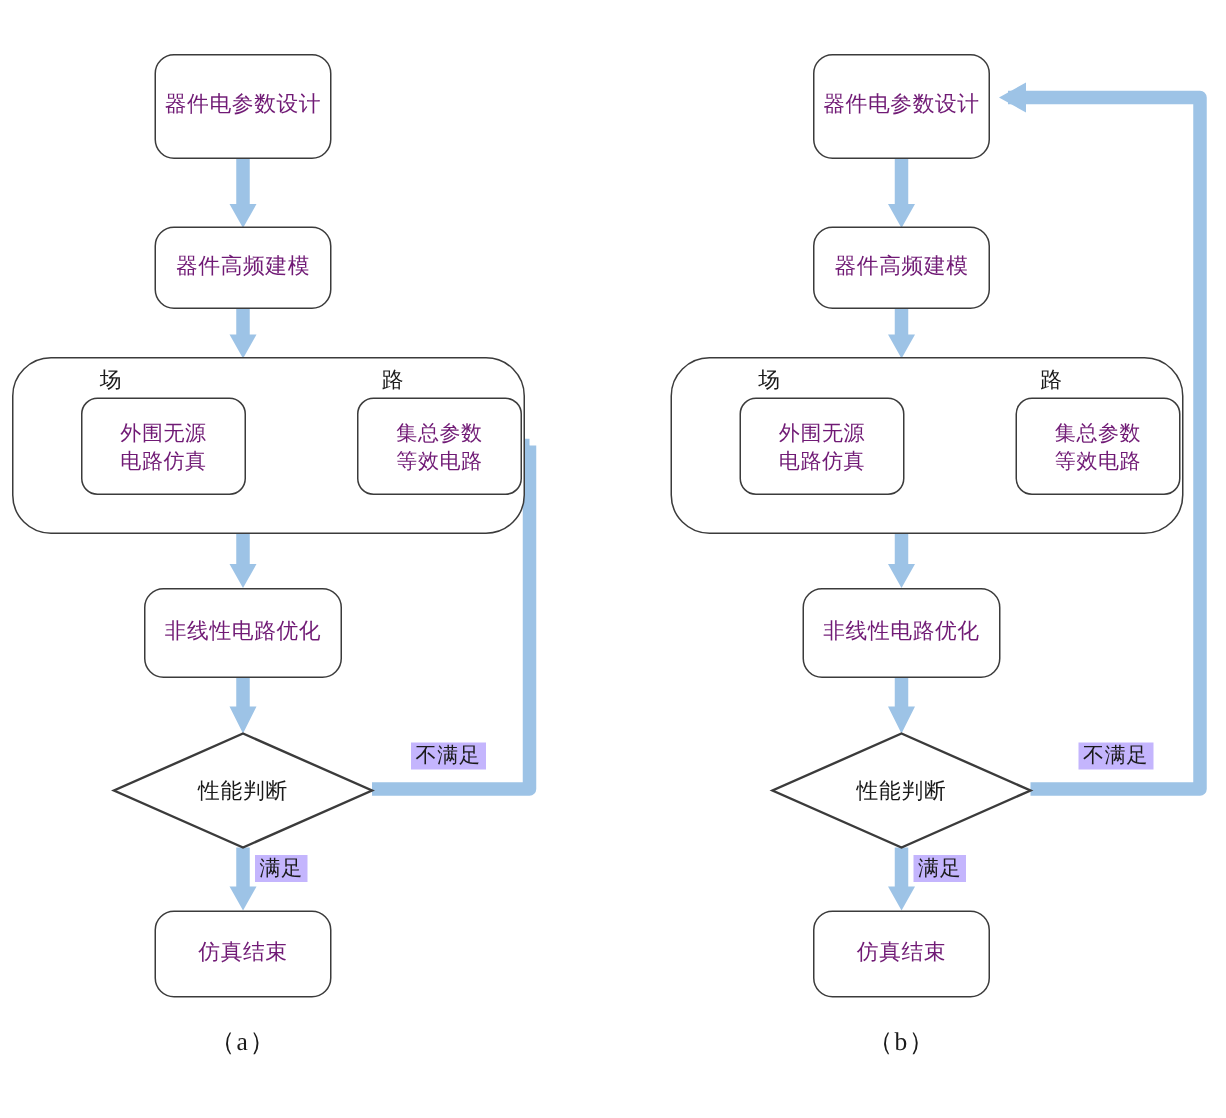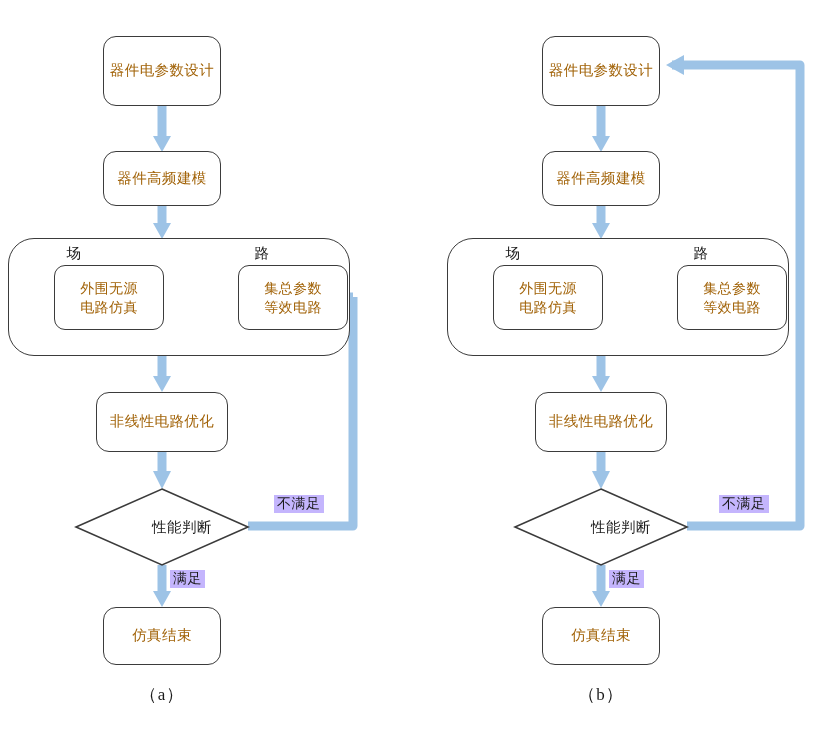--- a/index.html
+++ b/index.html
@@ -33,21 +33,21 @@
   .node {
     position: absolute;
     box-sizing: border-box;
     border: 1.6px solid #3b3b3b;
     border-radius: 13px;
     background: #ffffff;
     display: flex;
     align-items: center;
     justify-content: center;
     text-align: center;
-    color: #a16207;
+    color: #701a75;
     font-size: 14.5px;
     line-height: 1.35;
     letter-spacing: 0.4px;
     z-index: 3;
   }
   .node.container {
     border-radius: 26px;
     display: block;
     background: #ffffff;
   }
@@ -80,21 +80,21 @@
     font-size: 17px;
     color: #1a1a1a;
     text-align: center;
     letter-spacing: 1px;
     z-index: 4;
   }
   .diamond-text {
     position: absolute;
     font-size: 14.5px;
     color: #1a1a1a;
-    text-align: right;
+    text-align: center;
     letter-spacing: 0.5px;
     z-index: 4;
     white-space: nowrap;
   }
 </style>
 </head>
 <body>
 
 <div id="canvas">
 

